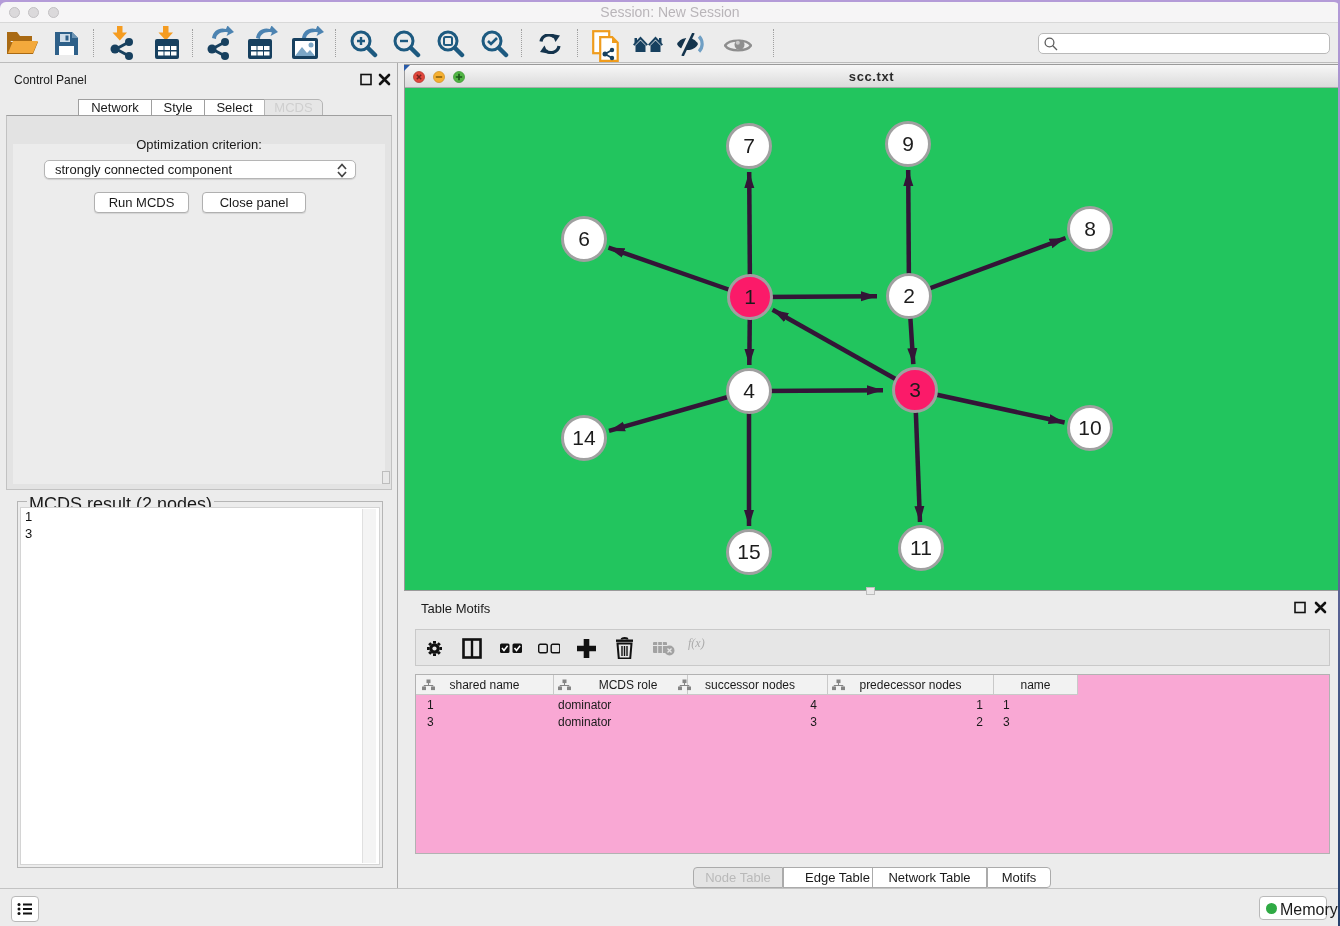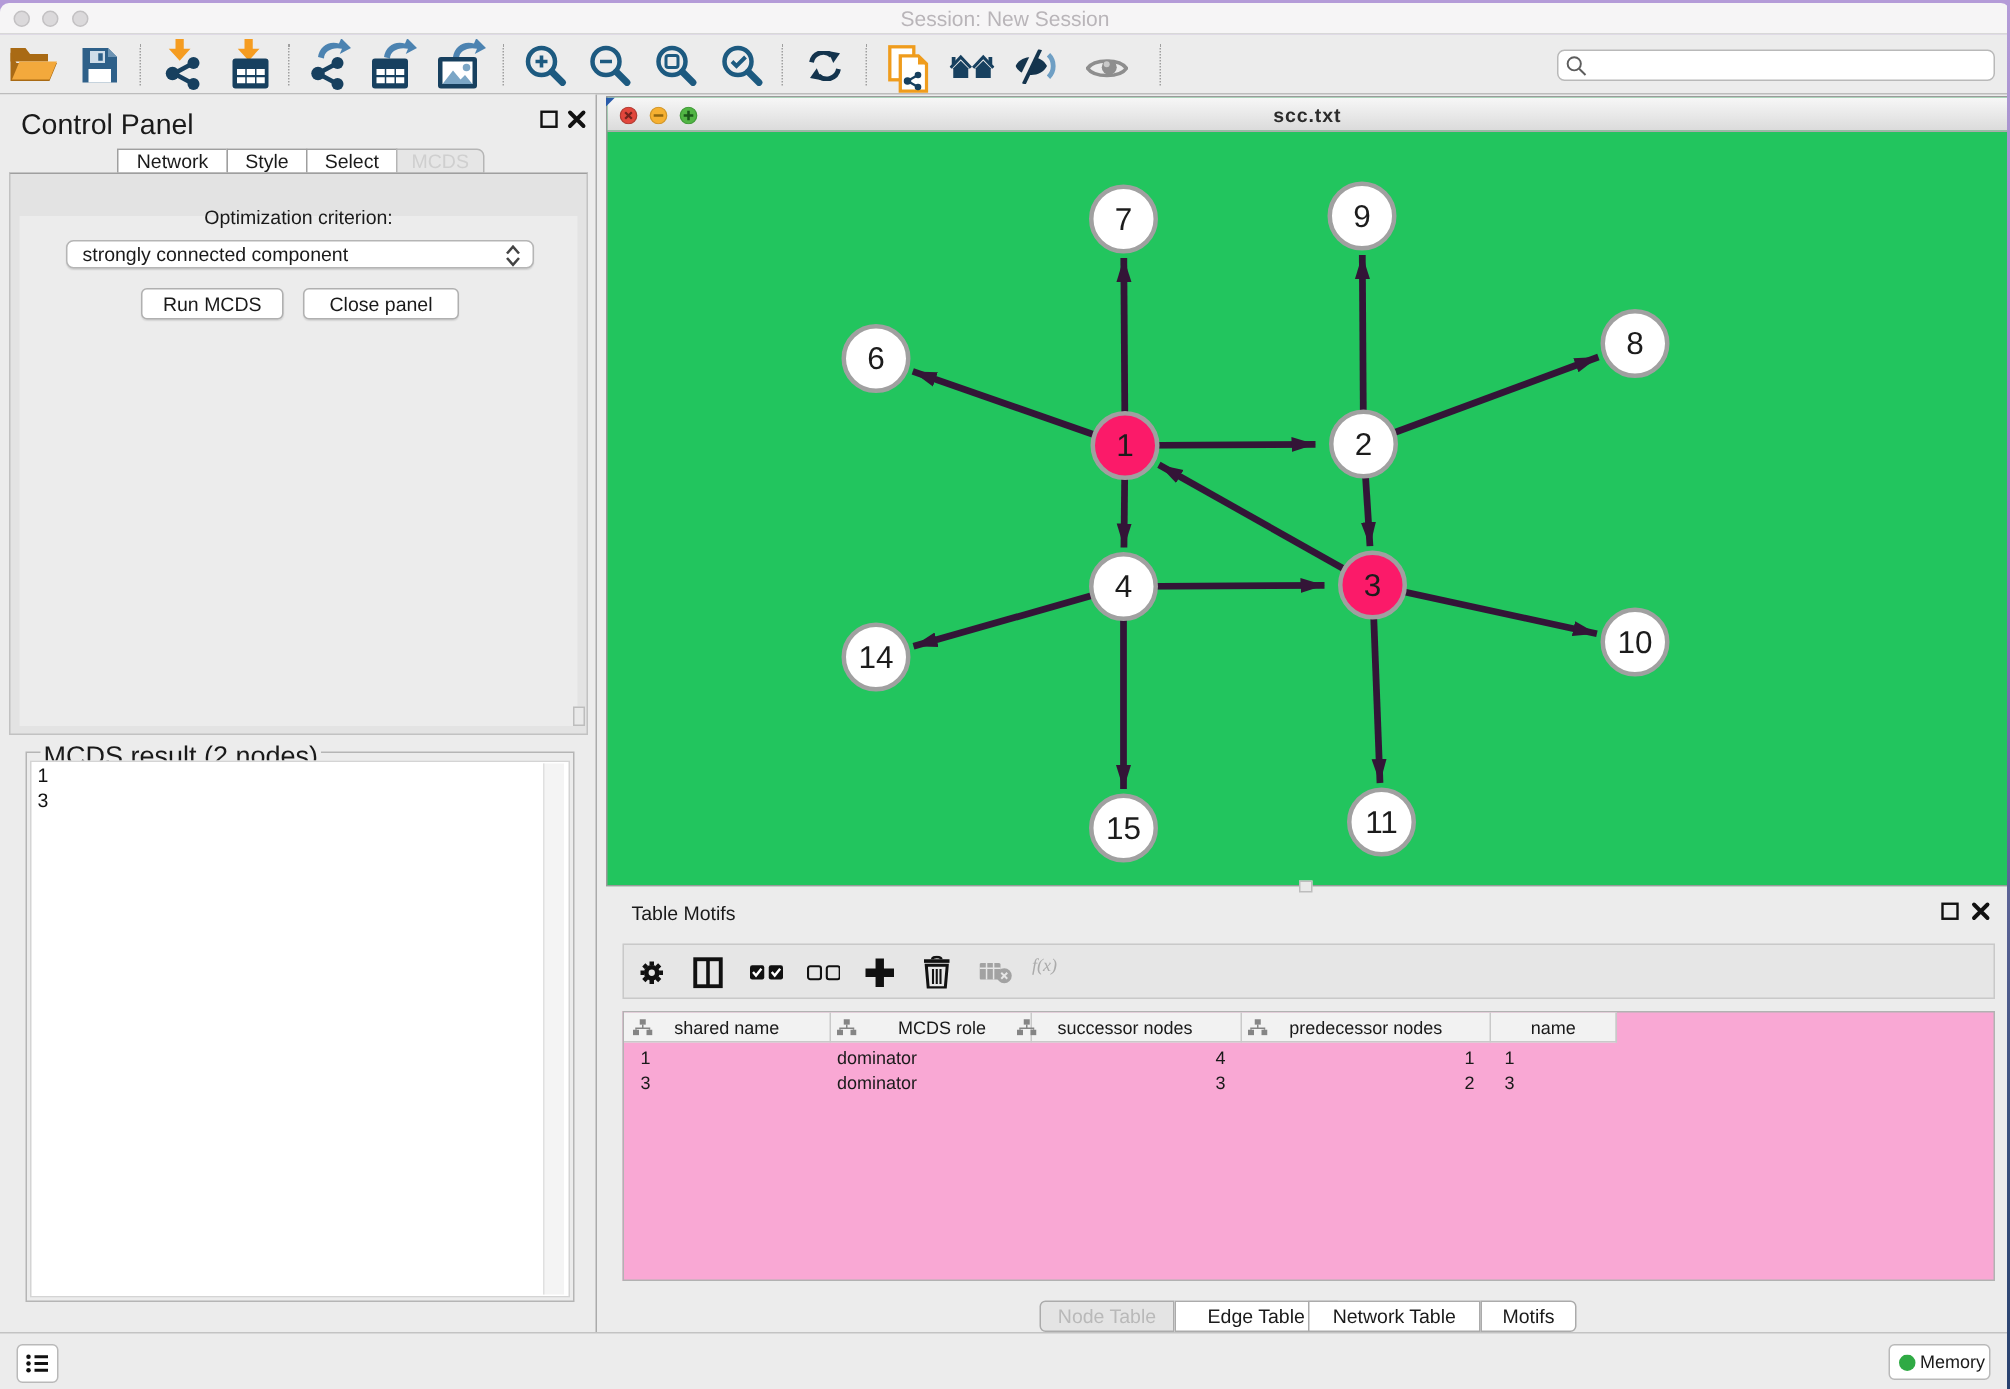--- a/index.html
+++ b/index.html
@@ -18,21 +18,21 @@
 
 
 #toolbar { position:absolute; left:0; top:23px; width:1340px; height:40px;
   background:#ececec; border-bottom:1px solid #bcbcbc; }
 .tsep { position:absolute; top:6px; height:28px; border-left:1px dotted #9f9f9f; width:0; }
 #searchbox { position:absolute; left:1038px; top:10px; width:292px; height:21px; background:#fff;
   border:1px solid #b9b9b9; border-radius:5px; }
 
 
 #cpanel { position:absolute; left:0; top:63px; width:398px; height:825px; background:#ececec; border-right:1px solid #ababab;}
-#cp-title { position:absolute; left:14px; top:10px; font-size:19px; color:#1a1a1a; }
+#cp-title { position:absolute; left:14px; top:10px; font-size:12px; color:#1a1a1a; }
 .tab { position:absolute; top:36px; height:17px; background:#fff; border:1px solid #9f9f9f; font-size:13px;
   color:#1a1a1a; text-align:center; line-height:16px; }
 #tabpane { position:absolute; left:6px; top:52px; width:386px; height:375px; background:#e3e3e3; border:1px solid #c2c2c2; border-top:1px solid #9f9f9f;}
 #tabinner { position:absolute; left:6px; top:28px; width:372px; height:340px; background:#ececec; }
 #optlabel { position:absolute; left:0; top:74px; width:398px; text-align:center; font-size:13px; color:#1a1a1a; }
 #dropdown { position:absolute; left:44px; top:97px; width:312px; height:19px; background:#fff;
   border:1px solid #b5b5b5; border-radius:5px; font-size:13px; color:#1a1a1a; line-height:17px; padding-left:10px; box-shadow:0 1px 1px rgba(0,0,0,0.12);}
 .btn { position:absolute; top:129px; height:21px; background:#fff; border:1px solid #b0b0b0; border-radius:4px;
   font-size:13px; color:#1a1a1a; text-align:center; line-height:19px; box-shadow:0 1px 1px rgba(0,0,0,0.1);}
 #fieldset { position:absolute; left:17px; top:438px; width:366px; height:367px; border:1px solid #b5b5b5; }
@@ -57,21 +57,21 @@
 .hicon { position:absolute; top:4px; }
 .hcol { position:absolute; top:0; height:20px; border-right:1px solid #c9c9c9; font-size:12px; color:#1a1a1a; text-align:center; line-height:20px; }
 .trow { position:absolute; font-size:12px; color:#1a1a1a; height:17px; line-height:17px;}
 .btab { position:absolute; top:276px; height:21px; background:#fff; border:1px solid #ababab; font-size:13px; color:#1a1a1a;
   text-align:center; line-height:20px; border-radius:4px; }
 
 
 #statusbar { position:absolute; left:0; top:888px; width:1340px; height:38px; background:#ececec; border-top:1px solid #c3c3c3; }
 #listbtn { position:absolute; left:11px; top:7px; width:28px; height:26px; background:#fff; border:1px solid #b9b9b9; border-radius:4px; }
 #membtn { position:absolute; left:1259px; top:7px; width:68px; height:24px; background:#fff; border:1px solid #b9b9b9; border-radius:4px;
-  font-size:12px; color:#1a1a1a; }
+  font-size:16px; color:#1a1a1a; }
 </style>
 </head>
 <body>
 
 <div id="titlebar">
   <div class="inner"></div>
   <div class="tl" style="left:9px;"></div>
   <div class="tl" style="left:28px;"></div>
   <div class="tl" style="left:48px;"></div>
   <div id="title-text">Session: New Session</div>

